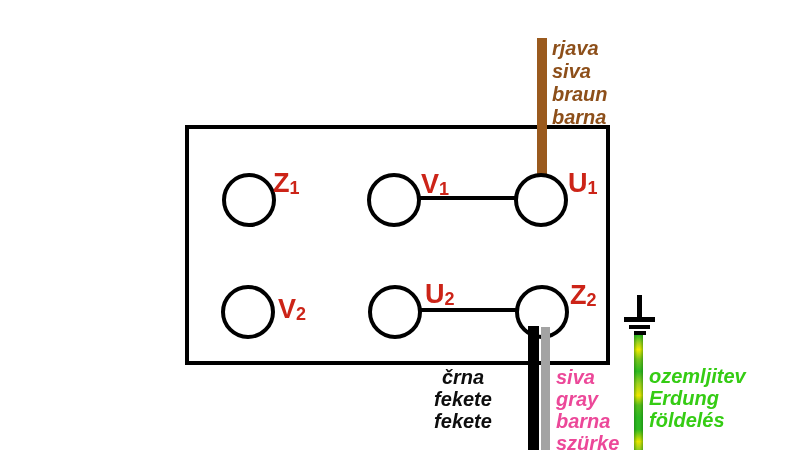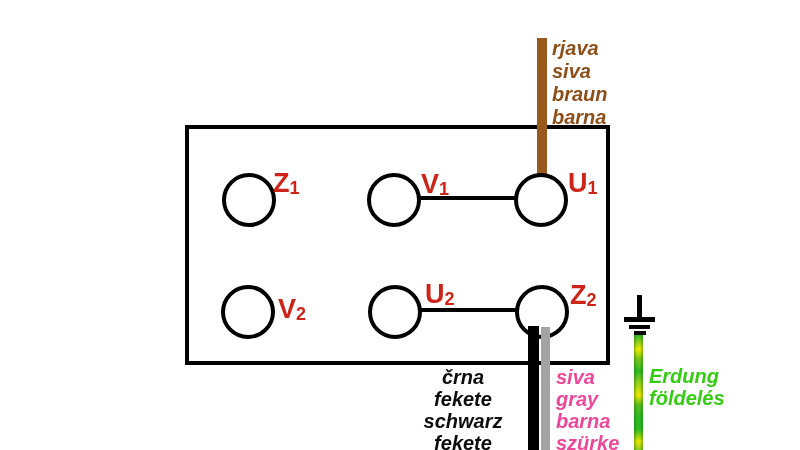--- a/index.html
+++ b/index.html
@@ -114,29 +114,29 @@
   <div class="abs labels labels-brown">
     <div>rjava</div>
     <div>siva</div>
     <div>braun</div>
     <div>barna</div>
   </div>
 
   <div class="abs labels labels-black">
     <div>črna</div>
     <div>fekete</div>
-    <div>schwarz</div>
     <div>fekete</div>
   </div>
 
   <div class="abs labels labels-gray">
     <div>siva</div>
     <div>gray</div>
     <div>barna</div>
     <div>szürke</div>
   </div>
 
   <div class="abs labels labels-ground">
+    <div>ozemljitev</div>
     <div>Erdung</div>
     <div>földelés</div>
   </div>
 
 </div>
 
 </body></html>

